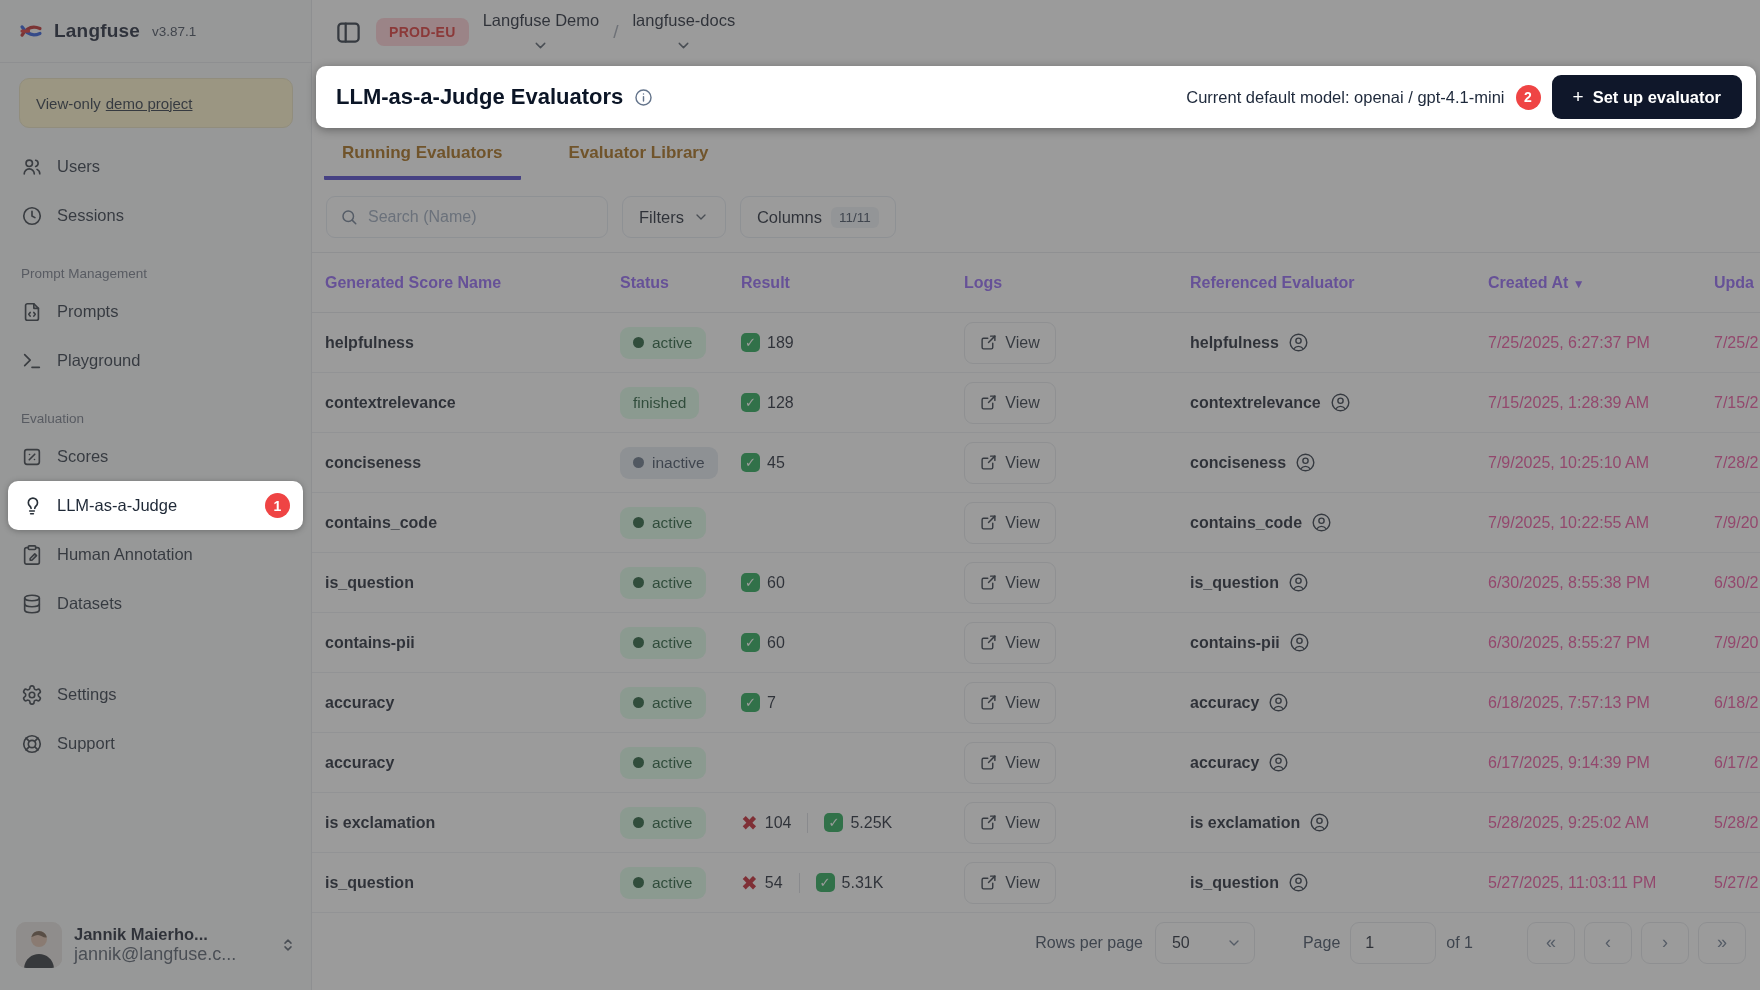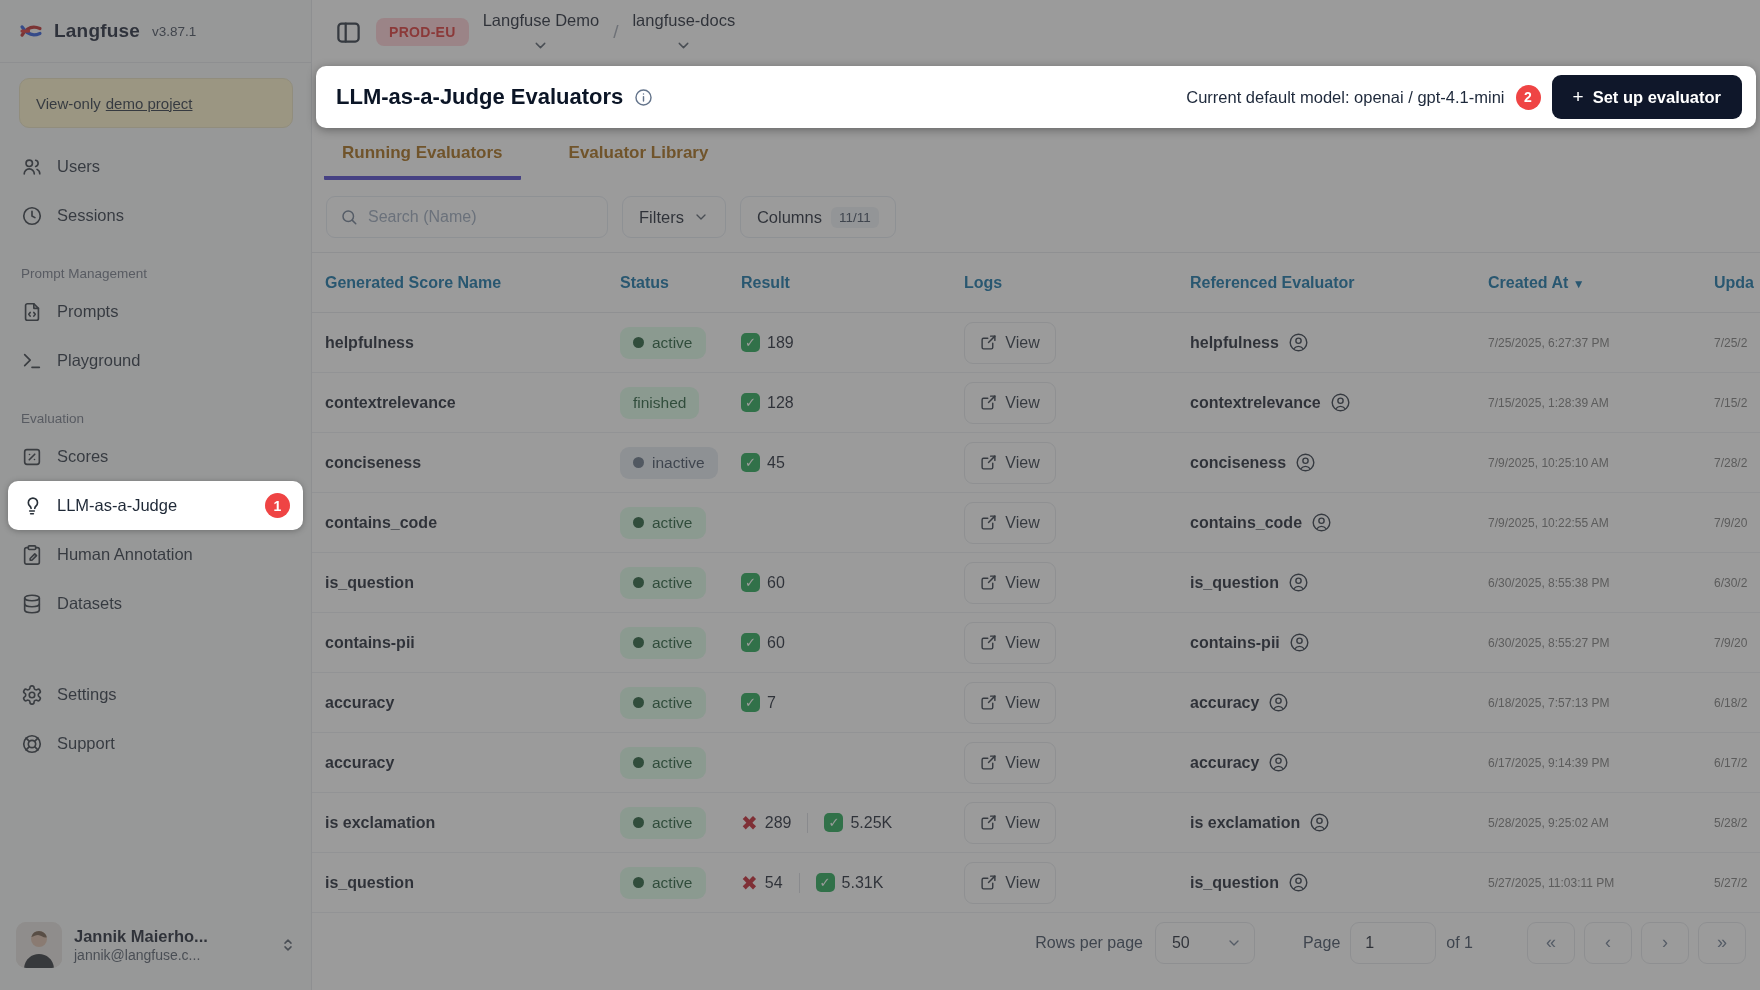--- a/index.html
+++ b/index.html
@@ -22,21 +22,21 @@
   .nav-item { height:49px; display:flex; align-items:center; gap:14px; padding:0 13px; border-radius:10px; font-size:16.5px; color:#1f2937; cursor:pointer; }
   .nav-item .ni { color:#283039; }
   .nav-section { margin:26px 0 6px 13px; font-size:13.5px; font-weight:500; color:#6b7280; }
   .nav-item.active { background:#ffffff; font-weight:500; box-shadow:0 1px 6px rgba(0,0,0,.28); }
   .nav-badge { margin-left:auto; width:25px; height:25px; border-radius:50%; background:#ef4444; color:#fff; font-size:14px; font-weight:700; display:flex; align-items:center; justify-content:center; }
   .nav-gap { height:42px; }
   .user-row { margin-top:auto; padding:12px 14px 22px 16px; display:flex; align-items:center; gap:12px; cursor:pointer; }
   .avatar { width:46px; height:46px; border-radius:10px; background:linear-gradient(180deg,#e9e7e4,#d8d5d1); overflow:hidden; flex:0 0 46px; }
   .user-info { min-width:0; flex:1; }
   .user-name { font-size:16.5px; font-weight:700; color:#111827; white-space:nowrap; overflow:hidden; }
-  .user-email { font-size:14px; color:#4b5563; white-space:nowrap; overflow:hidden; margin-top:2px; }
+  .user-email { font-size:18px; color:#4b5563; white-space:nowrap; overflow:hidden; margin-top:2px; }
 
   
   .main { position:absolute; left:312px; top:0; width:1448px; height:990px; background:#ffffff; display:flex; flex-direction:column; }
   .topbar { height:64px; flex:0 0 64px; display:flex; align-items:center; gap:14px; padding-left:23px; }
   .panel-btn { color:#1f2937; cursor:pointer; display:flex; }
   .env-badge { background:#fecdd3; color:#dc2626; font-size:14px; font-weight:600; letter-spacing:.3px; padding:6px 13px; border-radius:8px; }
   .crumb { display:flex; align-items:center; gap:7px; font-size:16.5px; font-weight:500; color:#111827; cursor:pointer;flex-direction:column; }
   .crumb .ci { color:#4b5563; }
   .crumb-sep { color:#9ca3af; font-size:19px; }
 
@@ -60,37 +60,37 @@
   .search-box { width:282px; height:42px; border:1px solid #e2e8f0; border-radius:9px; background:#fff; display:flex; align-items:center; gap:10px; padding:0 13px; }
   .search-box input { border:none; outline:none; flex:1; font-size:16px; font-family:inherit; color:#111827; background:transparent; }
   .search-box input::placeholder { color:#94a3b8; }
   .tb-btn { height:42px; border:1px solid #e2e8f0; border-radius:9px; background:#fff; display:flex; align-items:center; gap:9px; padding:0 16px; font-size:16.5px; font-weight:500; color:#111827; font-family:inherit; cursor:pointer; }
   .tb-btn .chev { color:#4b5563; }
   .col-badge { background:#eef1f5; border-radius:6px; padding:3px 8px; font-size:13.5px; font-weight:400; color:#334155; }
 
   
   .table { margin-top:14px; border-top:1px solid #e5e7eb; }
   .thead,.tr { display:grid; grid-template-columns:295px 121px 223px 226px 298px 226px minmax(0,1fr); align-items:center; padding-left:13px; }
-  .thead { height:60px; color:#0369a1; font-weight:600; font-size:16px; border-bottom:1px solid #e5e7eb; }
+  .thead { height:60px; color:#8b5cf6; font-weight:600; font-size:16px; border-bottom:1px solid #e5e7eb; }
   .tr { height:60px; border-bottom:1px solid #eceef1; }
   .td.name { font-weight:600; font-size:16px; color:#111827; }
   .pill { display:inline-flex; align-items:center; gap:8px; padding:7px 13px; border-radius:9px; font-size:15.5px; background:#dcfce7; color:#14532d; }
   .pill[data-variant="inactive"] { background:#e2e8f0; color:#334155; }
   .dot { width:11px; height:11px; border-radius:50%; background:#14532d; }
   .pill[data-variant="inactive"] .dot { background:#5b6b7f; }
   .td.result { display:flex; align-items:center; }
   .res { display:inline-flex; align-items:center; gap:7px; }
   .res.fail { padding-right:16px; margin-right:16px; border-right:1px solid #d7dadf; }
   .res .num { font-size:16px; font-weight:500; color:#111827; }
   .ok-ico { width:19px; height:19px; border-radius:5px; background:#16a34a; color:#fff; font-size:13px; font-weight:700; display:inline-flex; align-items:center; justify-content:center; }
   .x-ico { color:#c1121f; font-size:20px; font-weight:700; line-height:1; }
   .view-btn { width:92px; height:42px; border:1px solid #e4e6ea; border-radius:9px; background:#fff; display:inline-flex; align-items:center; justify-content:center; gap:8px; font-size:16px; font-weight:500; color:#1f2937; font-family:inherit; cursor:pointer; }
   .td.ref { display:flex; align-items:center; gap:9px; font-size:16px; font-weight:600; color:#111827; }
   .td.ref .pi { color:#1f2937; }
-  .td.date { font-size:12px; color:#737373; }
+  .td.date { font-size:16px; color:#ec4899; }
   .td.upd { overflow:hidden; white-space:nowrap; }
 
   
   .footer { height:59px; flex:0 0 59px; display:flex; align-items:center; justify-content:flex-end; padding-right:14px; font-size:16px; color:#334155; }
   .rpp-label { margin-right:12px; }
   .rpp-select { width:100px; height:42px; border:1px solid #e3e5e9; border-radius:9px; background:#fff; display:flex; align-items:center; justify-content:space-between; padding:0 12px 0 16px; color:#111827; margin-right:48px; cursor:pointer; }
   .rpp-select .chev { color:#64748b; }
   .page-label { margin-right:10px; }
   .page-input { width:86px; height:42px; border:1px solid #e3e5e9; border-radius:9px; padding:0 14px; font-size:16px; font-family:inherit; color:#111827; margin-right:10px; background:#fff; }
   .of-text { margin-right:54px; }
@@ -616,21 +616,21 @@
 
     <div class="tr">
       <div class="td name">is exclamation</div>
       <div class="td"><span class="pill" data-variant="active">
             <span class="dot"></span>
             <span>active</span>
           </span></div>
       <div class="td result">
         <span class="res fail">
             <span class="x-ico">✖</span>
-            <span class="num">289</span>
+            <span class="num">104</span>
           </span>
         <span class="res pass">
             <span class="ok-ico">✓</span>
             <span class="num">5.25K</span>
           </span>
       </div>
       <div class="td"><button class="view-btn">
             <svg width="17" height="17" viewBox="0 0 24 24" fill="none" stroke="currentColor" stroke-width="2" stroke-linecap="round" stroke-linejoin="round">
               <path d="M15 3h6v6"></path>
               <path d="M21 3l-9 9"></path>

